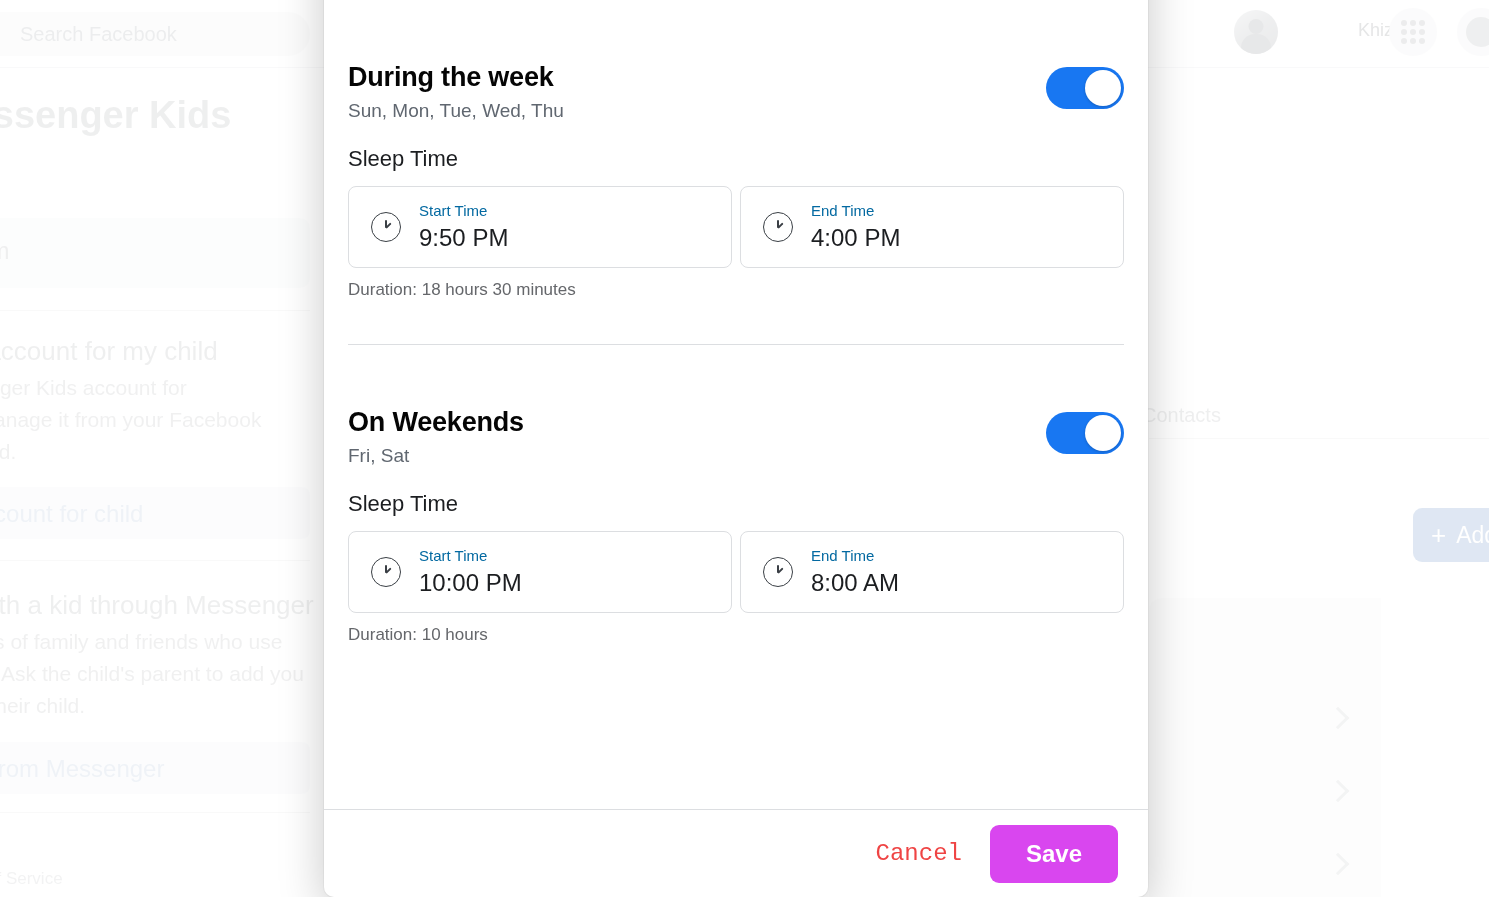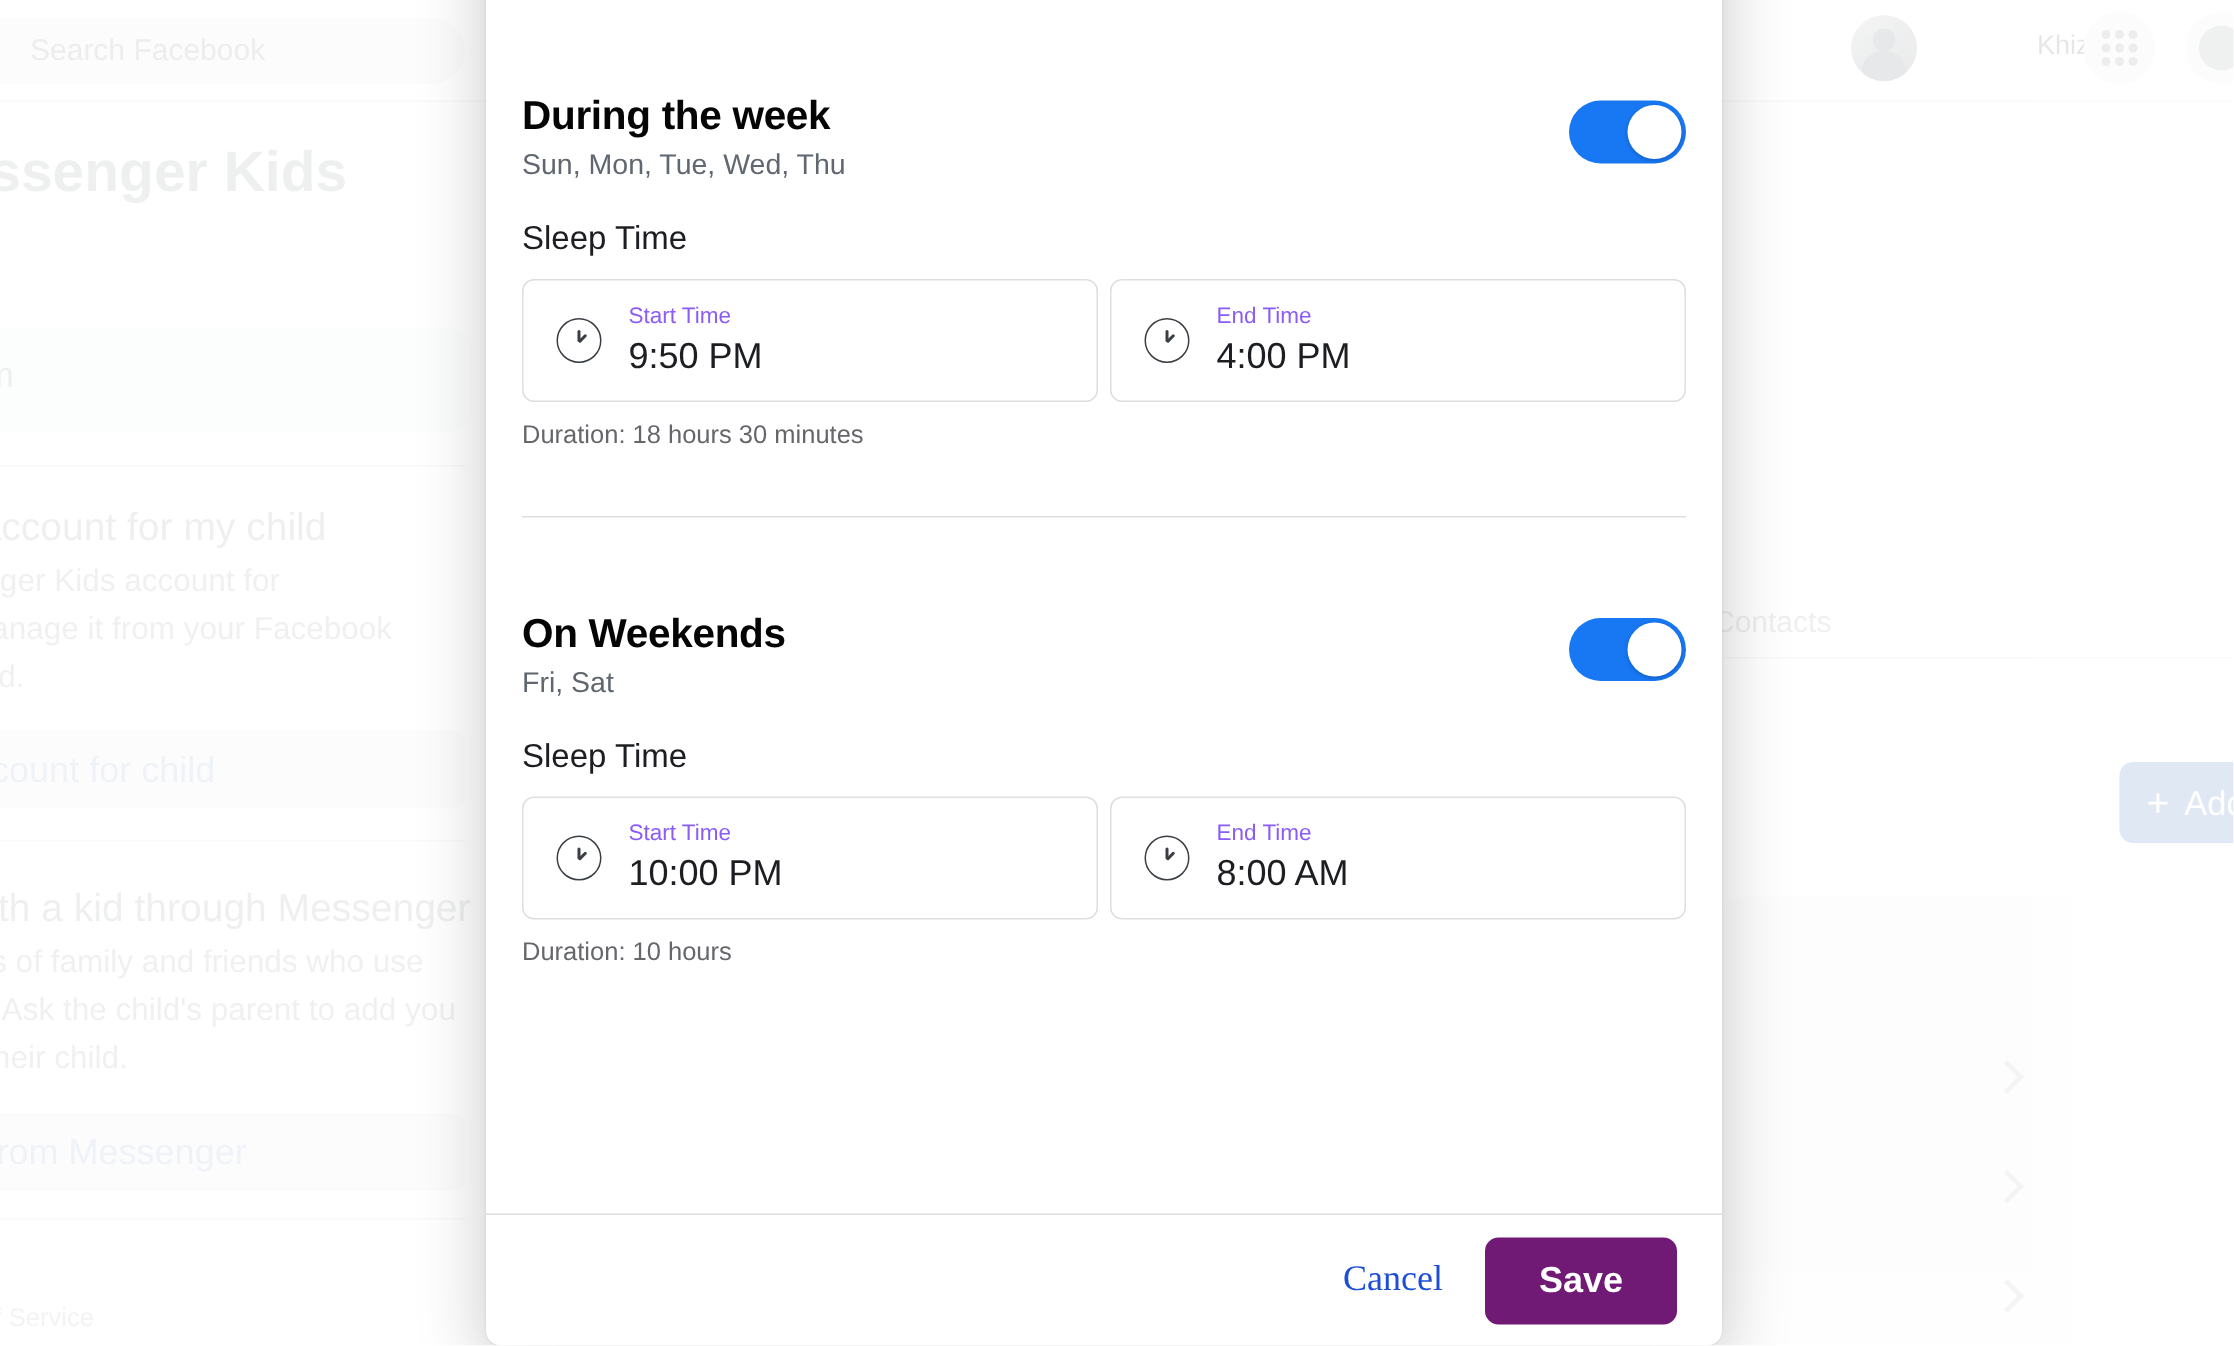--- a/index.html
+++ b/index.html
@@ -372,21 +372,21 @@
   .clock-icon .hand-m {
     left: 14px; top: 9px;
     width: 1.7px; height: 7px;
     transform-origin: 50% 100%;
     transform: rotate(45deg);
   }
 
   .time-text { display: flex; flex-direction: column; }
   .time-caption {
     font-size: 15px;
-    color: #8b5cf6;
+    color: #0369a1;
     line-height: 18px;
   }
   .time-value {
     font-size: 24px;
     color: #1c1e21;
     line-height: 30px;
     margin-top: 3px;
   }
 
   .duration {
@@ -408,30 +408,30 @@
     display: flex;
     align-items: center;
     justify-content: flex-end;
     gap: 10px;
     padding: 0 30px;
   }
 
   .btn-cancel {
     background: none;
     border: none;
-    font-family: Liberation Serif, serif;
+    font-family: Liberation Mono, monospace;
     font-size: 24px;
-    color: #1d4ed8;
+    color: #ef4444;
     padding: 10px 18px;
     border-radius: 8px;
     cursor: pointer;
   }
 
   .btn-save {
-    background: #701a75;
+    background: #d946ef;
     border: none;
     font-family: inherit;
     font-size: 24px;
     font-weight: bold;
     color: #ffffff;
     padding: 15px 36px;
     border-radius: 9px;
     cursor: pointer;
   }
 </style>

